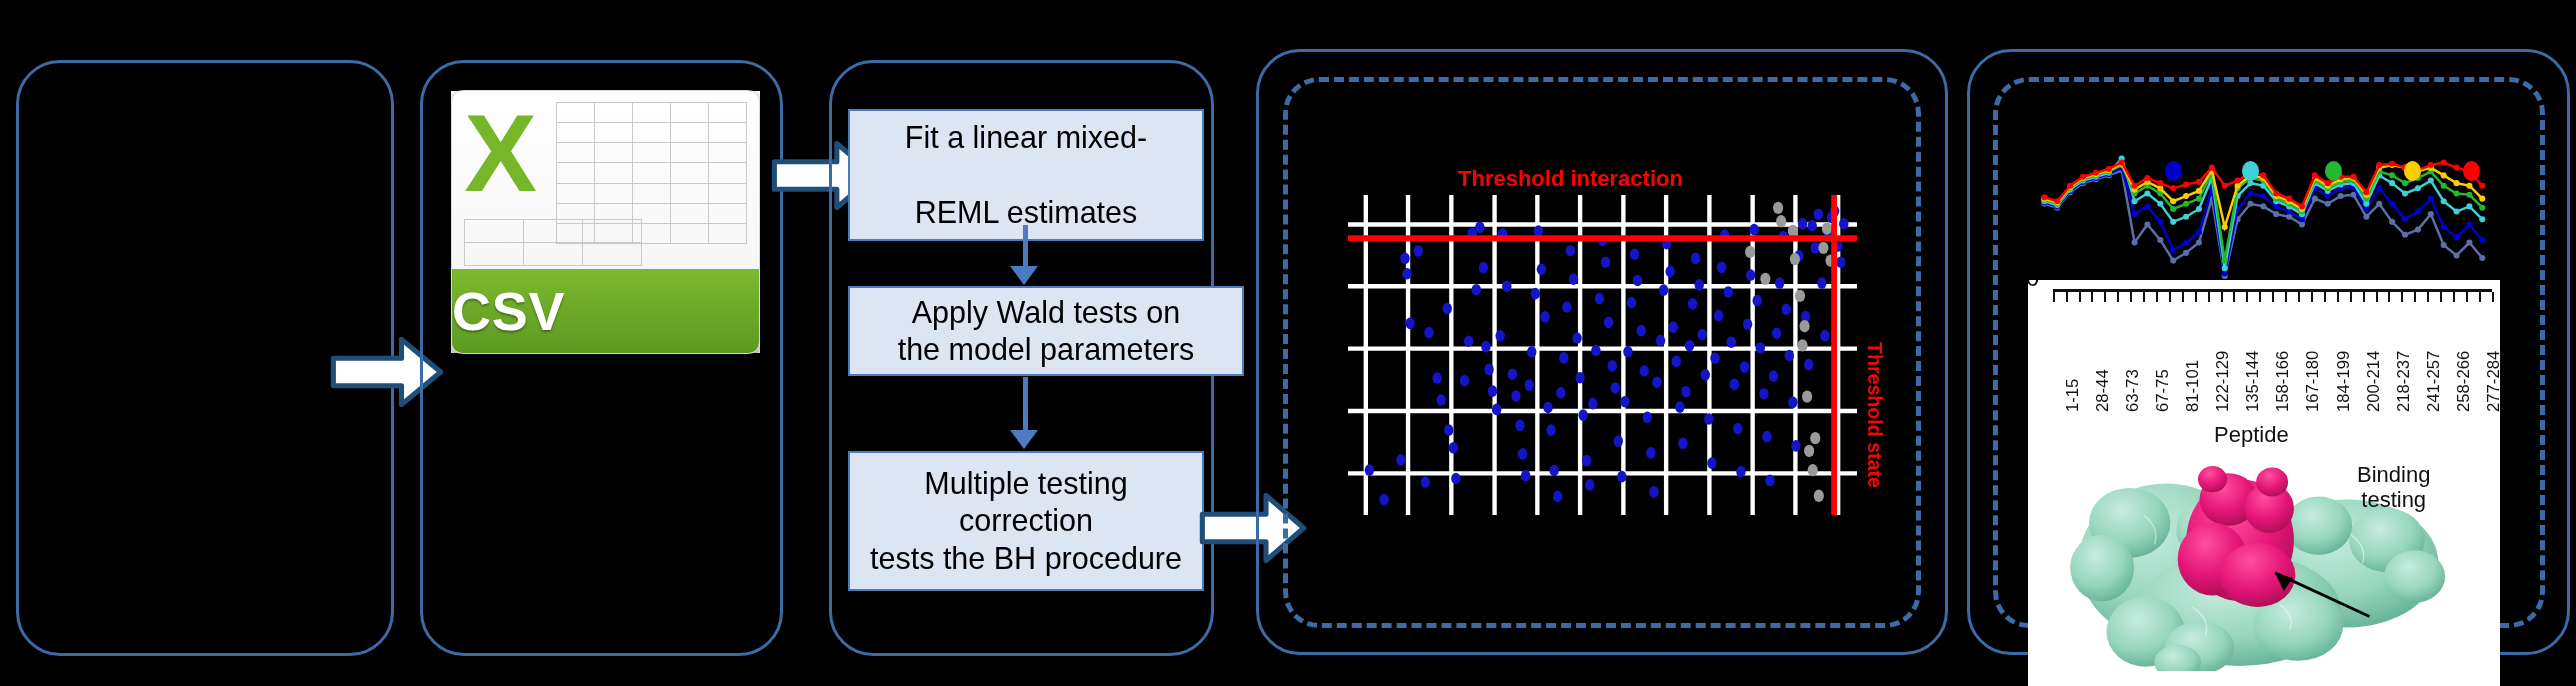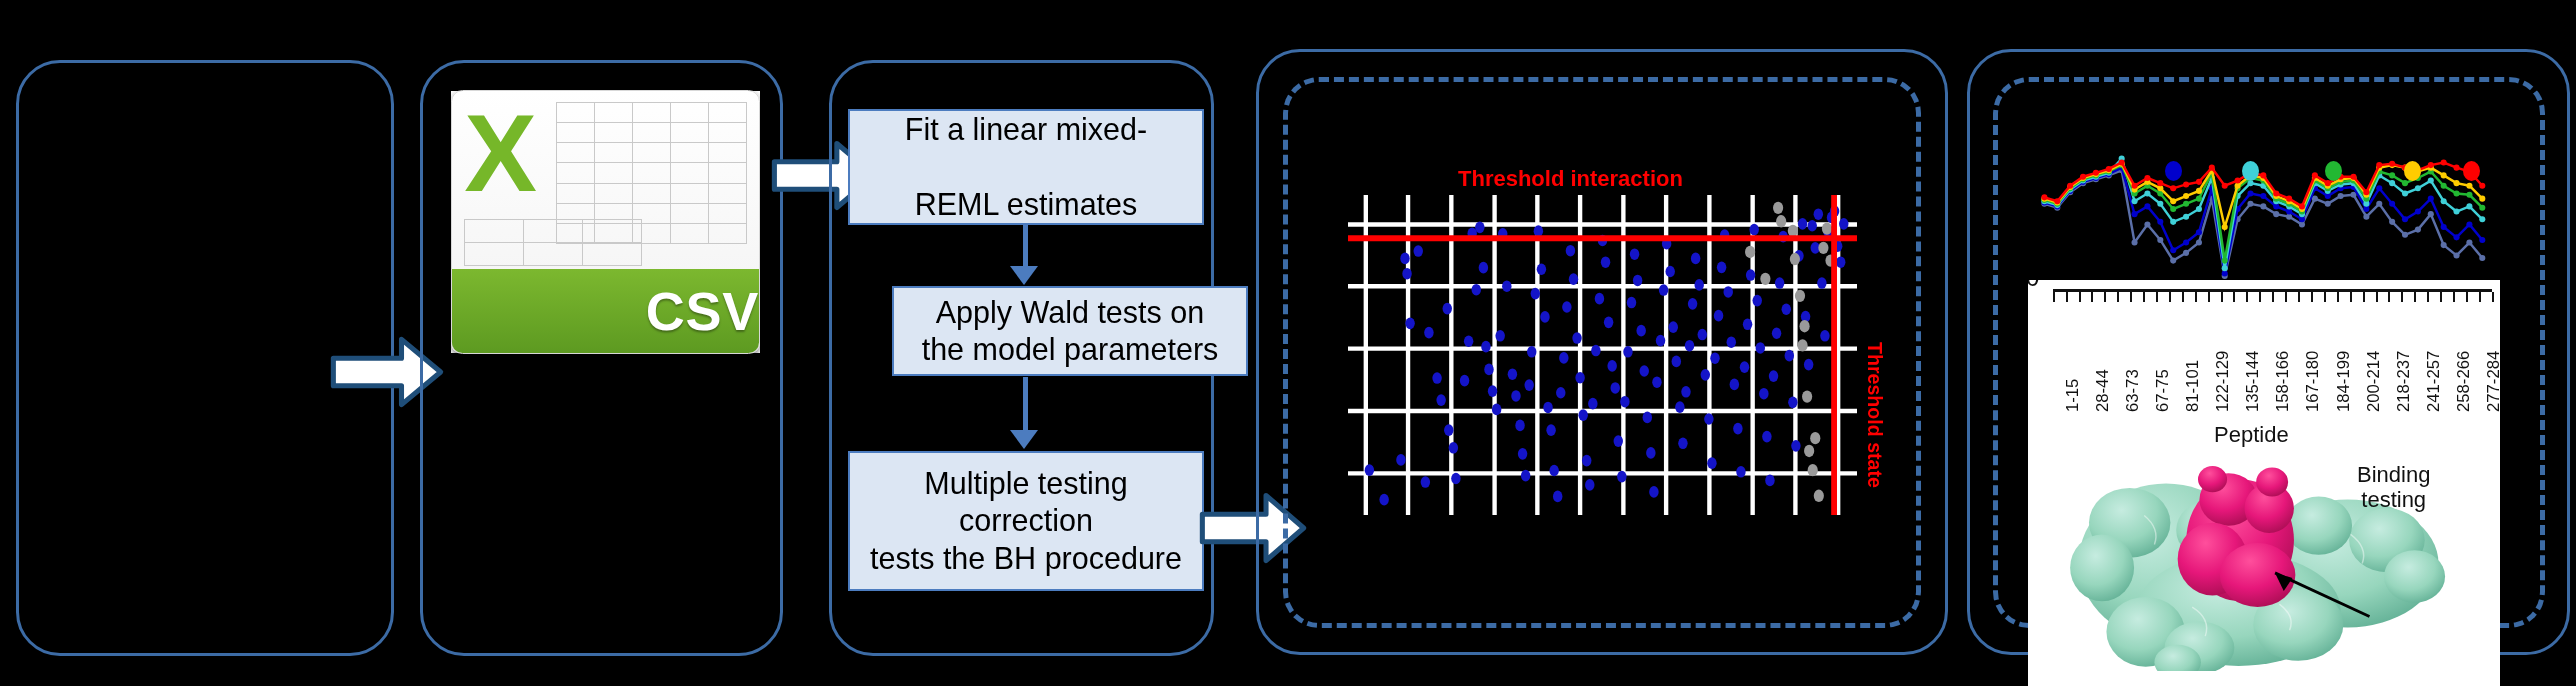--- a/index.html
+++ b/index.html
@@ -18,21 +18,21 @@
             background:linear-gradient(#ffffff,#f2f2f2);
             box-shadow:0 2.2px 5.1px rgba(0,0,0,.45);border:0.7px solid #d8d8d8;}
   .csv-grid{position:absolute;left:0;top:0;right:0;bottom:32%;}
   .csv-grid table{border-collapse:collapse;position:absolute;right:4%;top:6%;width:62%;height:80%;}
   .csv-grid td{border:0.7px solid #c9c9c9;}
   .csv-grid table.low{right:auto;left:4%;top:auto;bottom:2%;width:58%;height:26%;}
   .csv-x{position:absolute;left:4%;top:3%;font-size:109px;line-height:1;font-weight:700;
          color:#76b729;font-family:"Liberation Sans",sans-serif;}
   .csv-band{position:absolute;left:0;right:0;bottom:0;height:32%;
             background:linear-gradient(#7cb82f,#5d9a21);
-            display:flex;align-items:center;justify-content:flex-end;}
+            display:flex;align-items:center;justify-content:flex-start;}
   .csv-band span{color:#fff;font-size:54px;font-weight:700;letter-spacing:0.7px;
                  text-shadow:0 1.5px 2.2px rgba(0,0,0,.35);}
 
   
   .pbox{position:absolute;background:#DCE6F3;border:2.2px solid #4C7CBF;box-sizing:border-box;
         display:flex;align-items:center;justify-content:center;text-align:center;
         color:#000;font-size:30.5px;line-height:1.22;padding:4.4px 7.3px;}
   .pbox b{font-weight:400;}
   .vconn{position:absolute;background:#4C7CBF;width:5.1px;}
   .vhead{position:absolute;width:0;height:0;border-left:14.5px solid transparent;
@@ -144,31 +144,31 @@
 </div>
 
 <div class="blockarrow" style="left:770px;top:137px;width:109px;height:77px;">
   <svg width="109" height="77" viewBox="0 0 150 106">
     <polygon points="6,34 92,34 92,9 144,53 92,97 92,72 6,72" fill="#ffffff" stroke="#1F4E79" stroke-width="7" stroke-linejoin="round"></polygon>
   </svg>
 </div>
 
 <div class="panel" style="left:829px;top:60px;width:385px;height:596px;"></div>
 
-<div class="pbox" style="left:848px;top:109px;width:356px;height:116px;">
+<div class="pbox" style="left:848px;top:109px;width:356px;height:132px;">
   <div>
     <span>Fit a linear mixed-</span><br>
     <br>
     <b>REML</b><span> estimates</span>
   </div>
 </div>
 <div class="vconn" style="left:1023px;top:225px;height:41px;"></div>
 <div class="vhead" style="left:1010px;top:266px;"></div>
 
-<div class="pbox" style="left:848px;top:286px;width:356px;height:90px;margin-left:44px;">
+<div class="pbox" style="left:848px;top:286px;width:396px;height:90px;">
   <div>
     <span>Apply </span><b>Wald tests</b><span> on</span><br>
     <span>the model parameters</span>
   </div>
 </div>
 <div class="vconn" style="left:1023px;top:377px;height:54px;"></div>
 <div class="vhead" style="left:1010px;top:430px;"></div>
 
 <div class="pbox" style="left:848px;top:451px;width:356px;height:140px;">
   <div>

